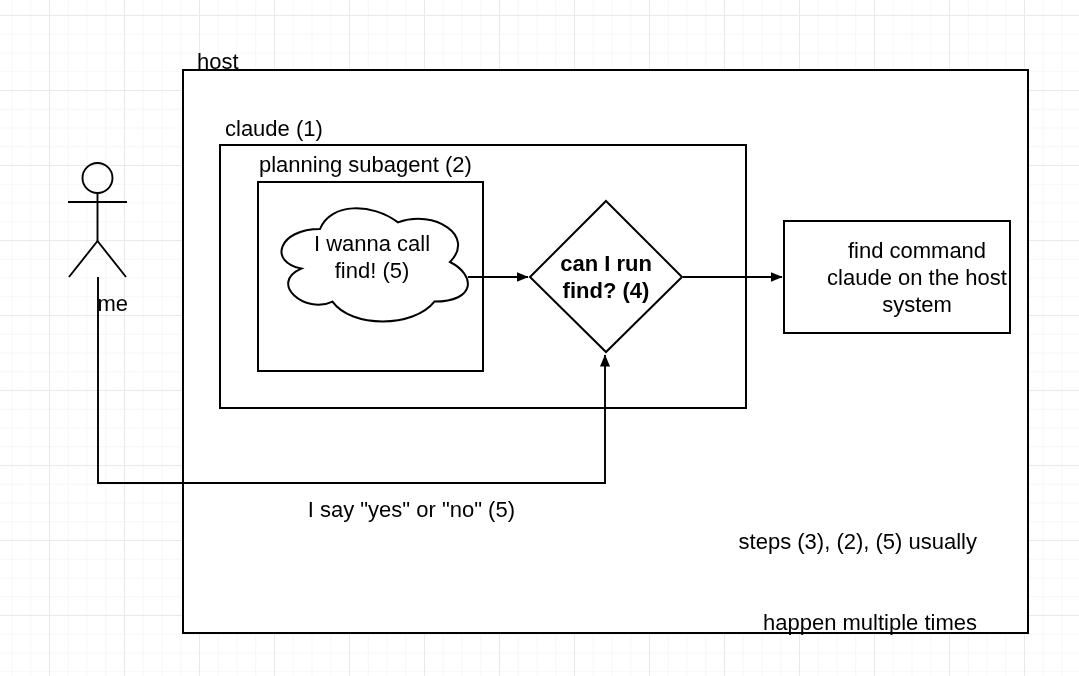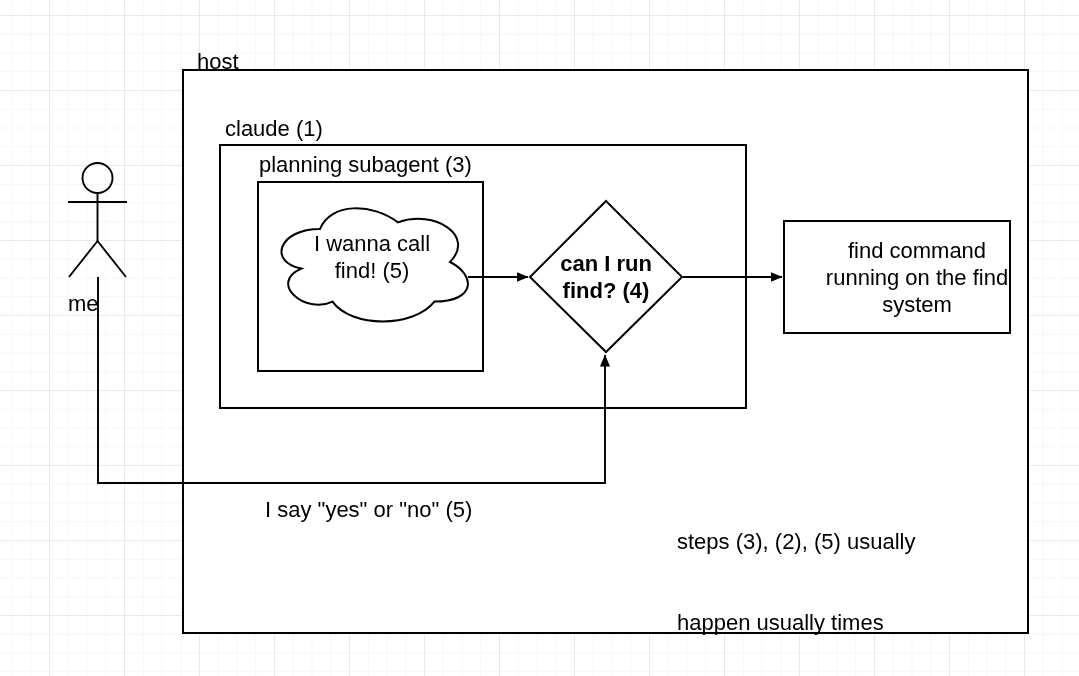--- a/index.html
+++ b/index.html
@@ -39,21 +39,21 @@
     position: absolute;
     display: flex;
     flex-direction: column;
     align-items: center;
     justify-content: center;
     text-align: center;
     font-size: 22px;
     line-height: 27px;
     color: #000000;
   }
-  .center { text-align: left; white-space: pre; }
+  .center { text-align: right; white-space: pre; }
 </style>
 </head>
 <body>
 
 <div class="canvas">
 
   <svg class="diagram-layer" viewBox="0 0 1079 676">
     <defs>
       <marker id="arrowhead" markerWidth="13" markerHeight="10" refX="11.5" refY="5" orient="auto" markerUnits="userSpaceOnUse">
         <path d="M0,0 L12,5 L0,10 Z" fill="#000000"></path>
@@ -90,41 +90,41 @@
 
     <line x1="683" y1="277" x2="782" y2="277" stroke="#000000" stroke-width="1.9" marker-end="url(#arrowhead)"></line>
 
     <path d="M98 277 L98 483 L605 483 L605 355" fill="none" stroke="#000000" stroke-width="1.9" marker-end="url(#arrowhead)"></path>
   </svg>
 
   <div class="lbl" style="left:197px; top:24px;margin-top:24px;">host</div>
 
   <div class="lbl" style="left:225px; top:115px;">claude (1)</div>
 
-  <div class="lbl" style="left:259px; top:151px;">planning subagent (3)</div>
+  <div class="lbl" style="left:259px; top:151px;">planning subagent (2)</div>
 
   <div class="shape-text" style="left:268px; top:196px; width:208px; height:132px; padding-bottom:10px;">
     <div>I wanna call</div>
     <div>find! (5)</div>
   </div>
 
   <div class="shape-text" style="left:530px; top:201px; width:152px; height:151px;font-weight:bold;">
     <div>can I run</div>
     <div>find? (4)</div>
   </div>
 
   <div class="shape-text" style="left:784px; top:221px; width:226px; height:112px;padding-left:40px;">
     <div>find command</div>
-    <div>running on the find</div>
+    <div>claude on the host</div>
     <div>system</div>
   </div>
 
   <div class="lbl center" style="left:68px; top:290px; width:60px;">me</div>
 
   <div class="lbl center" style="left:265px; top:496px; width:250px;">I say "yes" or "no" (5)</div>
 
   <div class="lbl center" style="left:677px; top:474px; width:300px;">
     <div>steps (3), (2), (5) usually</div>
-    <div>happen usually times</div>
+    <div>happen multiple times</div>
     
   </div>
 
 </div>
 
 </body></html>

